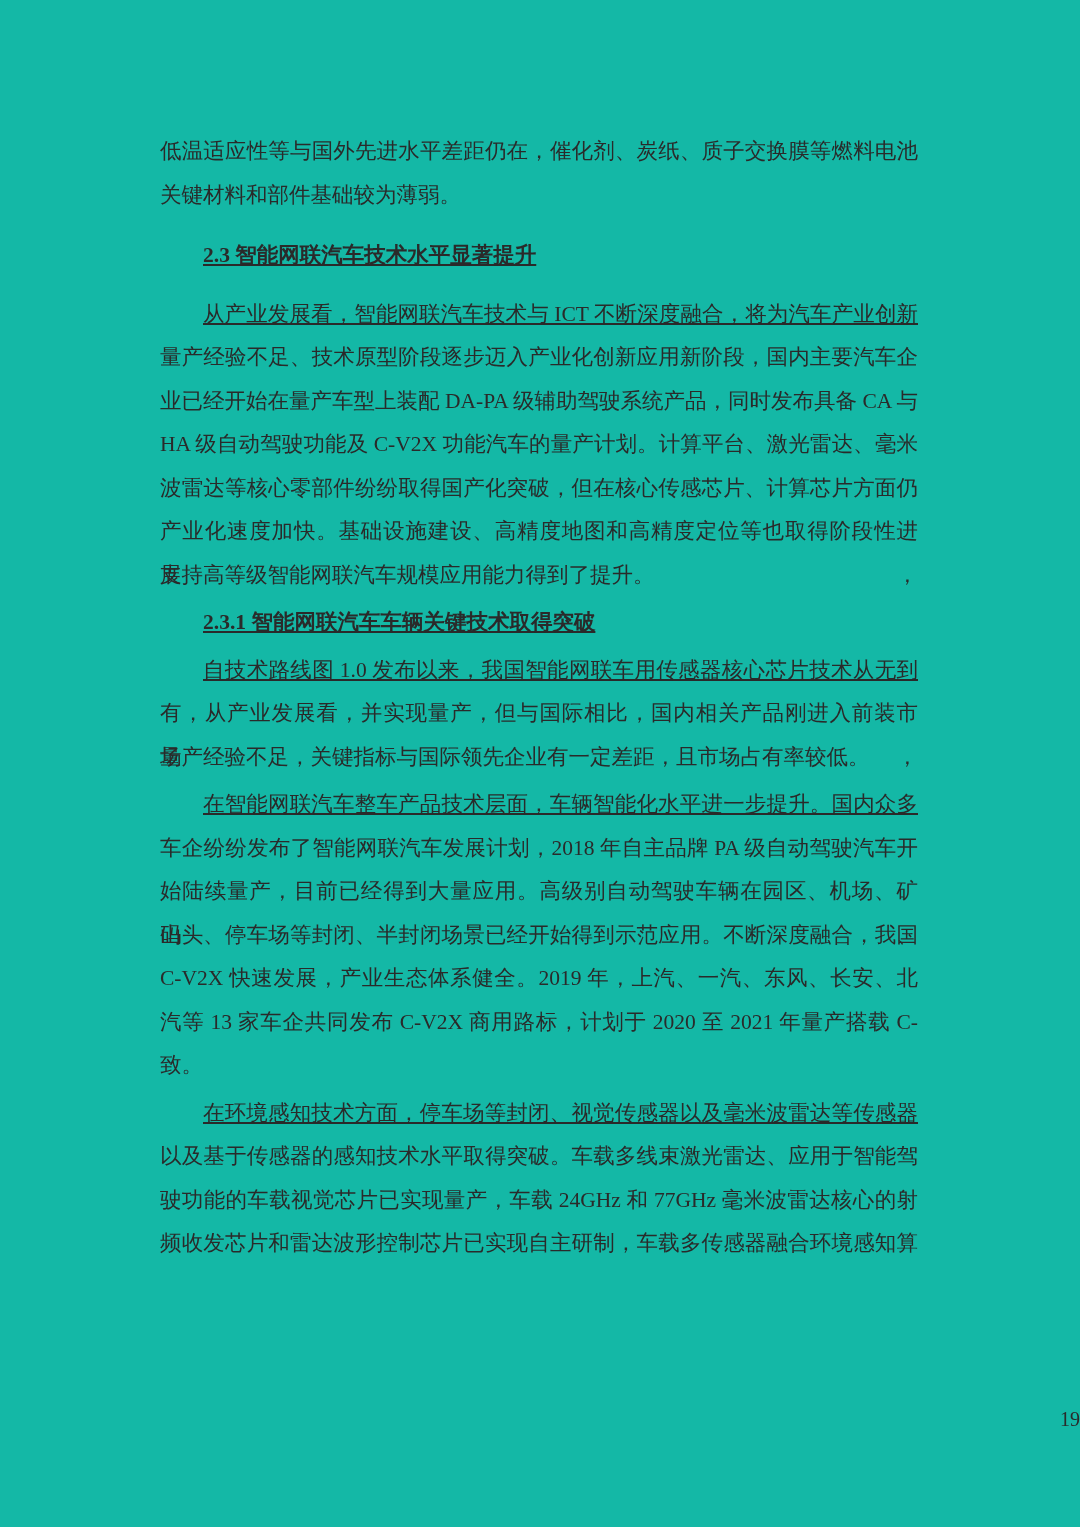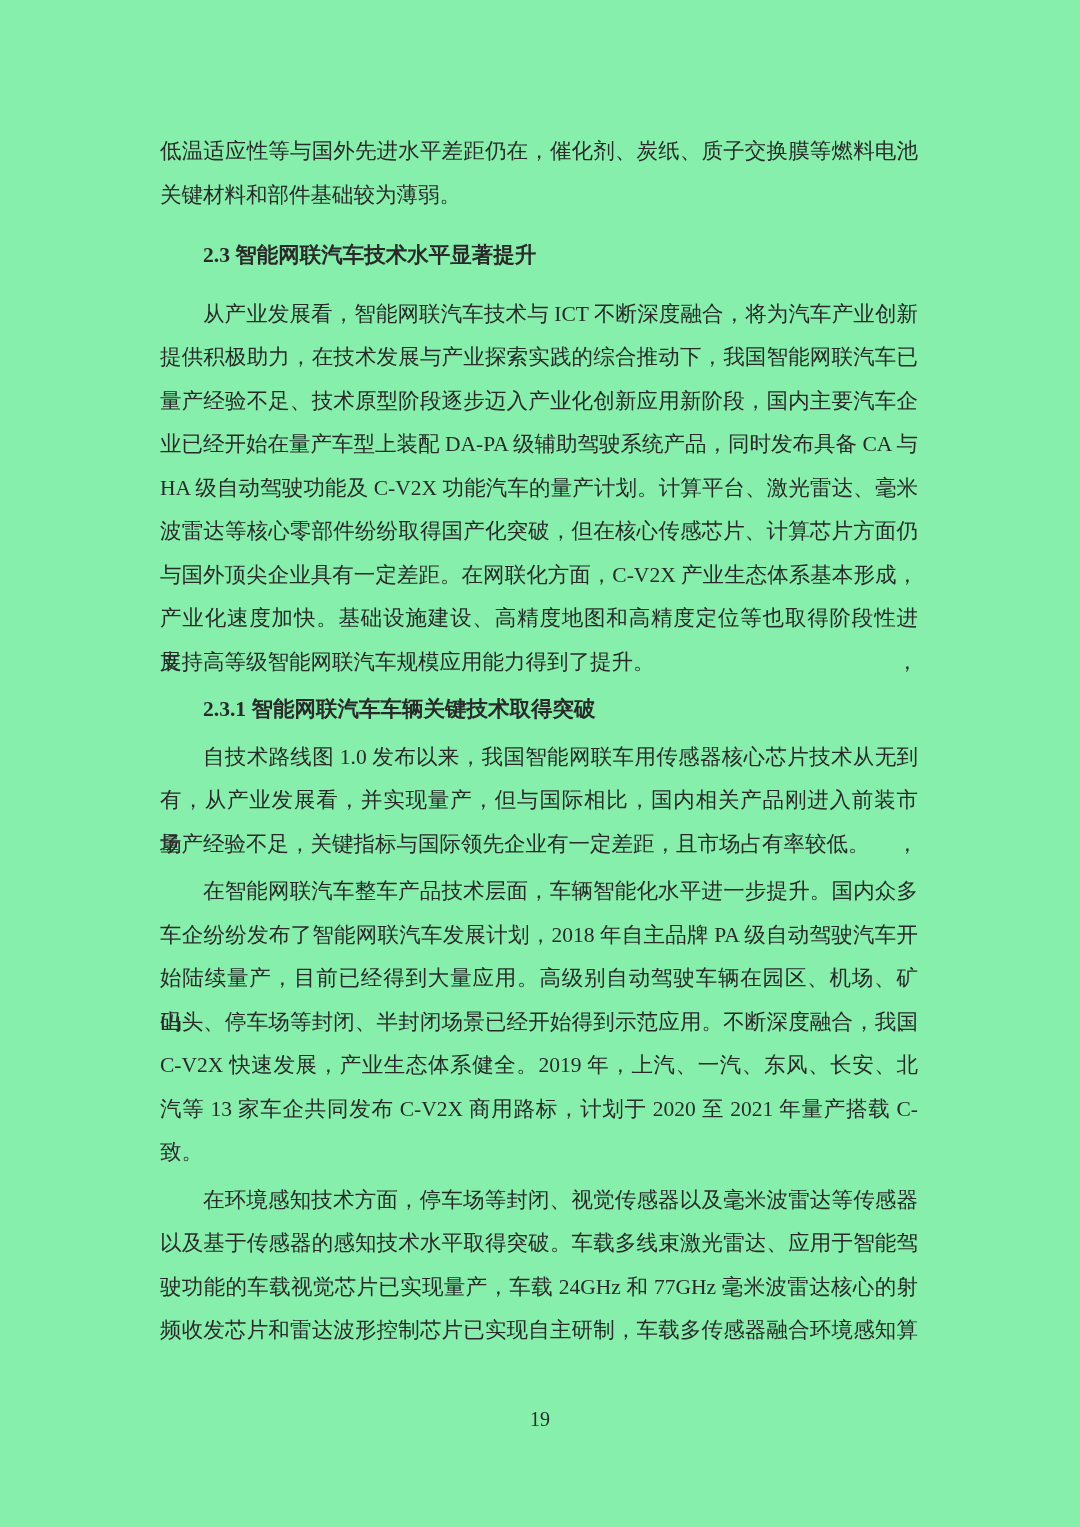--- a/index.html
+++ b/index.html
@@ -11,80 +11,79 @@
     height: 1527px;
     background: #ffffff;
     position: relative;
     overflow: hidden;
     font-family: "Liberation Serif", "DejaVu Serif", serif;
     color: #2a2a2a;
   }
   .page {
     position: absolute;
     inset: 0;
-    background: #86efac;
+    background: #14b8a6;
   }
   .content {
     position: absolute;
     left: 160px;
     top: 130px;
     width: 758px;
   }
   .line {
     font-size: 21.5px;
     height: 43.5px;
     line-height: 43.5px;
     white-space: normal;
     overflow: visible;
   }
   .line.justify {
     text-align: justify;
     text-align-last: justify;
   }
   .line.indent {
     text-indent: 43px;
+    text-decoration: underline;
   }
   .line.heading2 {
     font-weight: bold;
     margin-top: 17px;
     margin-bottom: 15px;
   }
   .line.heading3 {
     font-weight: bold;
     margin-top: 4px;
   }
   .line.para-start {
     margin-top: 4px;
   }
   .page-number {
     position: absolute;
     top: 1404px;
     left: 0;
     width: 100%;
-    text-align: center;
+    text-align: right;
     font-size: 20px;
     line-height: 30px;
     color: #2a2a2a;
   }
 </style>
 </head>
 <body>
 
 <div class="page">
   <div class="content">
       <div class="line body justify">低温适应性等与国外先进水平差距仍在，催化剂、炭纸、质子交换膜等燃料电池</div>
       <div class="line body">关键材料和部件基础较为薄弱。</div>
       <div class="line heading2 indent">2.3 智能网联汽车技术水平显著提升</div>
       <div class="line body justify indent">从产业发展看，智能网联汽车技术与 ICT 不断深度融合，将为汽车产业创新</div>
-      <div class="line body justify">提供积极助力，在技术发展与产业探索实践的综合推动下，我国智能网联汽车已</div>
       <div class="line body justify">量产经验不足、技术原型阶段逐步迈入产业化创新应用新阶段，国内主要汽车企</div>
       <div class="line body justify">业已经开始在量产车型上装配 DA-PA 级辅助驾驶系统产品，同时发布具备 CA 与</div>
       <div class="line body justify">HA 级自动驾驶功能及 C-V2X 功能汽车的量产计划。计算平台、激光雷达、毫米</div>
       <div class="line body justify">波雷达等核心零部件纷纷取得国产化突破，但在核心传感芯片、计算芯片方面仍</div>
-      <div class="line body justify">与国外顶尖企业具有一定差距。在网联化方面，C-V2X 产业生态体系基本形成，</div>
       <div class="line body justify">产业化速度加快。基础设施建设、高精度地图和高精度定位等也取得阶段性进展，</div>
       <div class="line body">支持高等级智能网联汽车规模应用能力得到了提升。</div>
       <div class="line heading3 indent">2.3.1 智能网联汽车车辆关键技术取得突破</div>
       <div class="line body justify indent para-start">自技术路线图 1.0 发布以来，我国智能网联车用传感器核心芯片技术从无到</div>
       <div class="line body justify">有，从产业发展看，并实现量产，但与国际相比，国内相关产品刚进入前装市场，</div>
       <div class="line body">量产经验不足，关键指标与国际领先企业有一定差距，且市场占有率较低。</div>
       <div class="line body justify indent para-start">在智能网联汽车整车产品技术层面，车辆智能化水平进一步提升。国内众多</div>
       <div class="line body justify">车企纷纷发布了智能网联汽车发展计划，2018 年自主品牌 PA 级自动驾驶汽车开</div>
       <div class="line body justify">始陆续量产，目前已经得到大量应用。高级别自动驾驶车辆在园区、机场、矿山、</div>
       <div class="line body justify">码头、停车场等封闭、半封闭场景已经开始得到示范应用。不断深度融合，我国</div>

